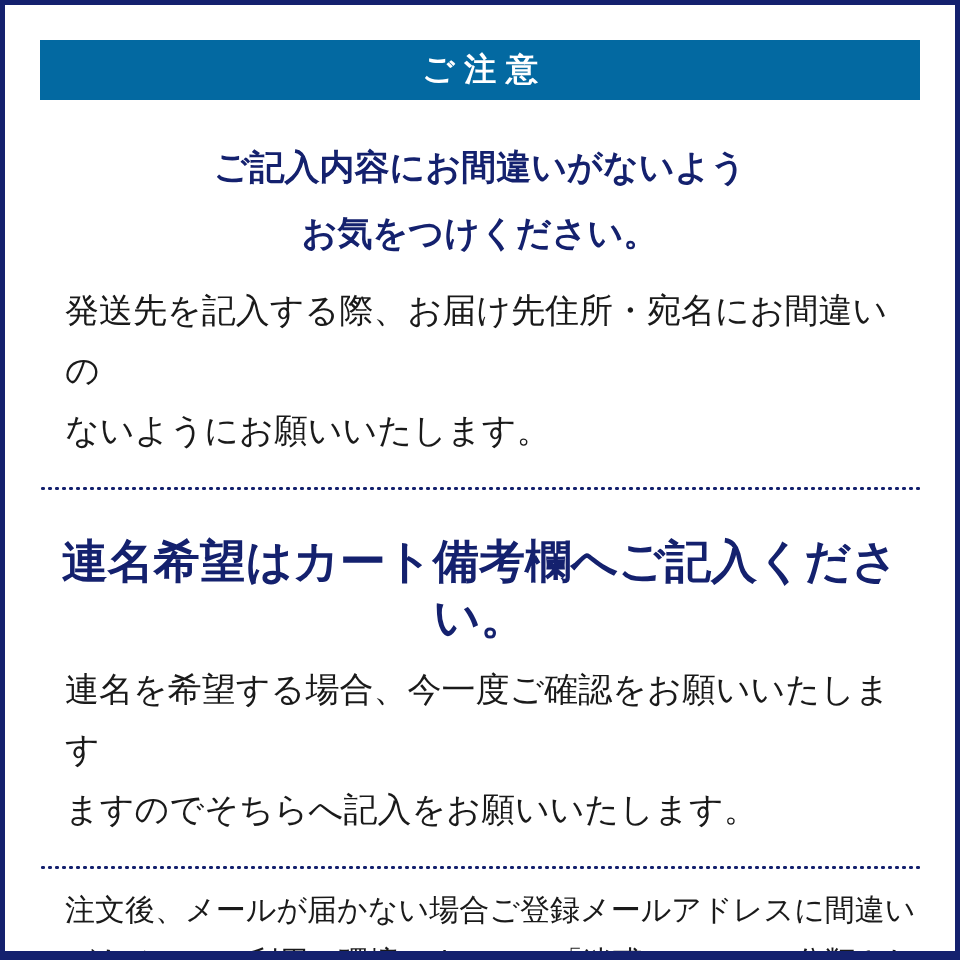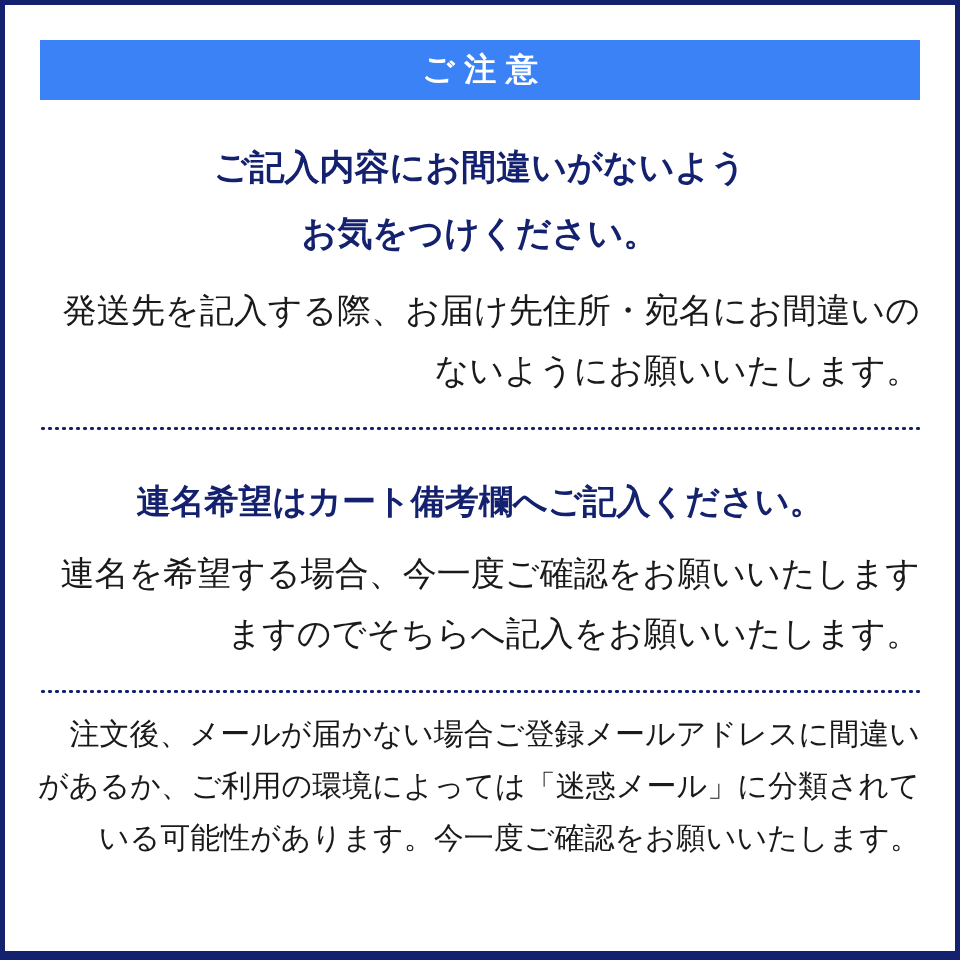--- a/index.html
+++ b/index.html
@@ -14,21 +14,21 @@
     height: 960px;
     box-sizing: border-box;
     background: #ffffff;
     border: 5px solid #14216e;
     border-bottom-width: 9px;
     overflow: hidden;
   }
   .banner {
     margin: 35px 35px 0 35px;
     height: 60px;
-    background: #3b82f6;
+    background: #0369a1;
     display: flex;
     align-items: center;
     justify-content: center;
   }
   .banner-title {
     color: #ffffff;
     font-size: 32px;
     font-weight: bold;
     letter-spacing: 0.30em;
     text-indent: 0.30em;
@@ -41,33 +41,33 @@
     white-space: pre-line;
     margin: 0 20px;
   }
   .heading.h1 {
     margin-top: 34px;
     font-size: 35px;
     line-height: 66px;
   }
   .heading.h2 {
     margin-top: 42px;
-    font-size: 34px;
+    font-size: 46px;
     line-height: 56px;
   }
   .heading.h3 {
     margin-top: 36px;
     font-size: 42px;
     line-height: 56px;
   }
   .body-text {
     color: #1a1a1a;
-    text-align: right;
+    text-align: left;
     white-space: pre-line;
-    margin: 14px 35px 0 16px;
+    margin: 14px 35px 0 60px;
   }
   .body-text.b1, .body-text.b2 {
     font-size: 34px;
     line-height: 60px;
   }
   .body-text.b3 {
     font-size: 30px;
     line-height: 52px;
   }
   .dotted-divider {

